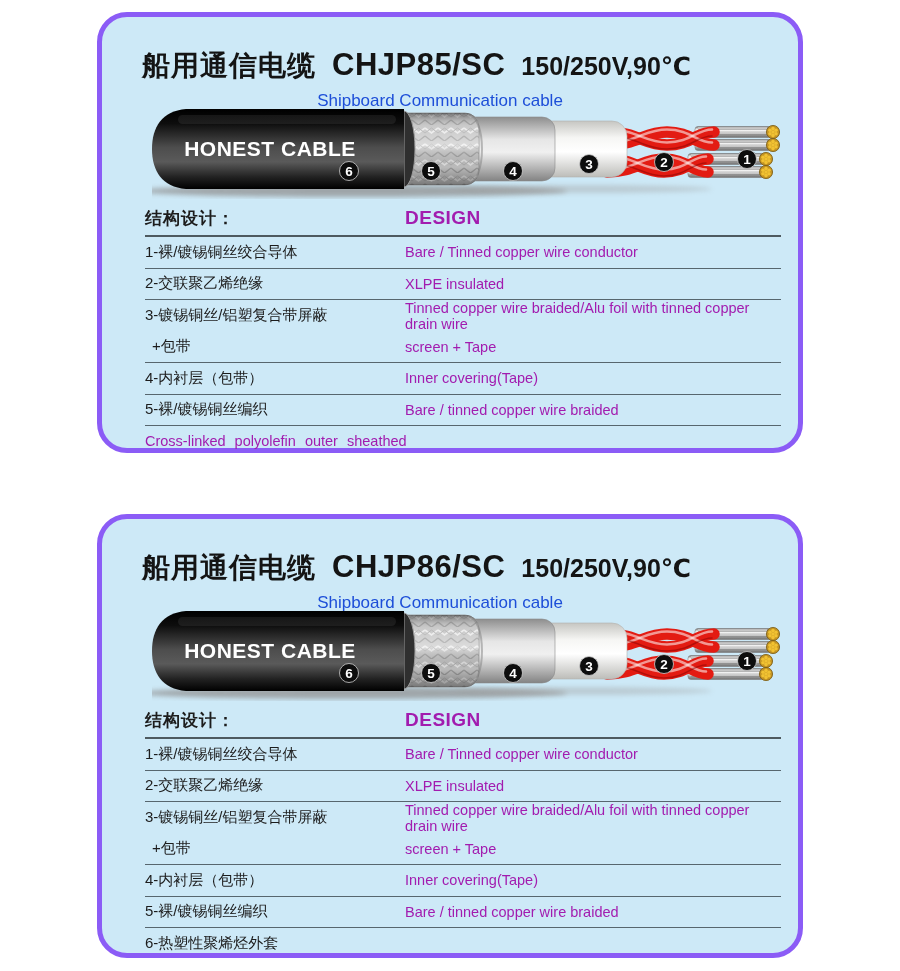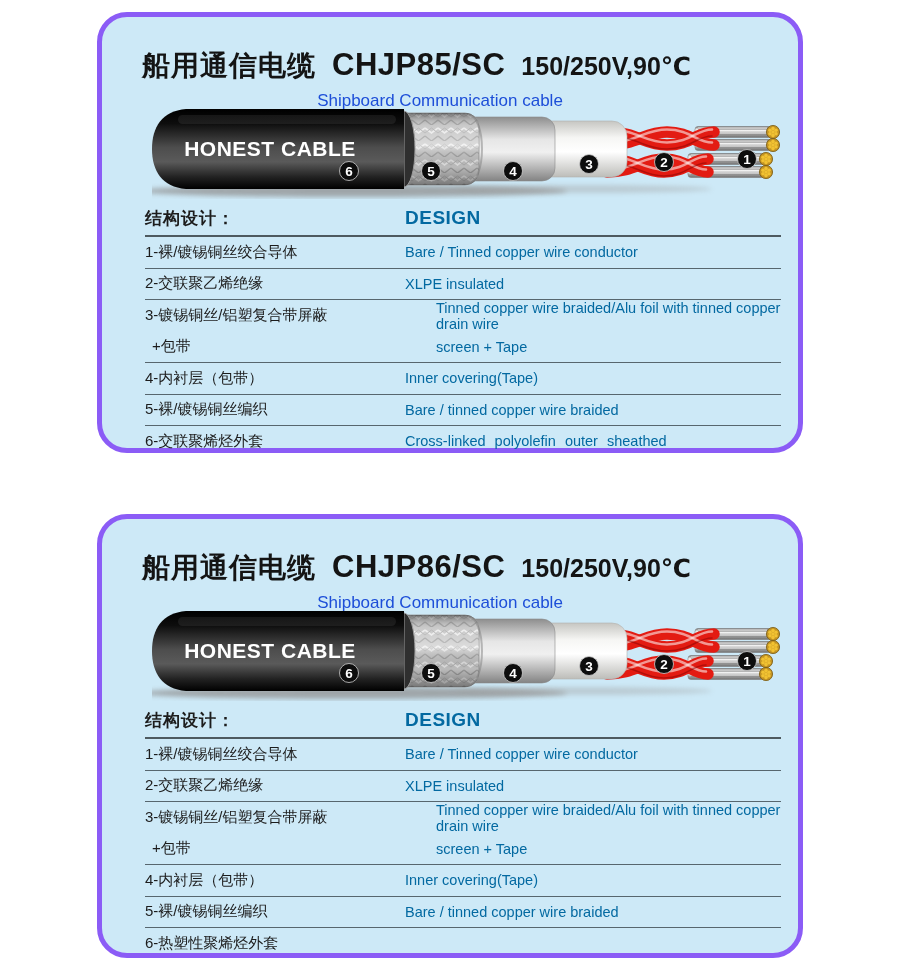--- a/index.html
+++ b/index.html
@@ -37,24 +37,24 @@
     display:flex;align-items:center;height:34px;
     border-bottom:2px solid #4e5a60;
   }
   .thead .cn{font-size:17px;font-weight:bold;letter-spacing:1px;}
   .thead .en{font-size:19px;font-weight:bold;letter-spacing:.5px;}
   .trow{
     display:flex;align-items:center;height:31.5px;
     border-bottom:1px solid #57666e;box-sizing:border-box;
   }
   .trow.tall{height:63px;flex-direction:column;align-items:stretch;justify-content:center;}
-  .trow.tall .half{display:flex;align-items:center;height:31.5px;gap:31px;}
+  .trow.tall .half{display:flex;align-items:center;height:31.5px;}
   .trow.last{border-bottom:none;height:30px;}
   .cn{width:260px;flex:none;}
-  .en{flex:1;font-size:14.5px;color:#0369a1;}
+  .en{flex:1;font-size:14.5px;color:#a21caf;}
   .indent{padding-left:7px;box-sizing:border-box;}
   .wspace{word-spacing:5px;}
 </style>
 </head>
 <body>
 
 <div class="panel" id="panel1">
   <div class="titlebar">
     <span class="t-cn">船用通信电缆</span>
     <span class="t-model">CHJP85/SC</span>
@@ -225,21 +225,20 @@
     </div>
     <div class="trow">
       <div class="cn">4-内衬层（包带）</div>
       <div class="en">Inner covering(Tape)</div>
     </div>
     <div class="trow">
       <div class="cn">5-裸/镀锡铜丝编织</div>
       <div class="en">Bare / tinned copper wire braided</div>
     </div>
     <div class="trow last">
-      <div class="cn">6-交联聚烯烃外套</div>
       <div class="en wspace">Cross-linked polyolefin outer sheathed</div>
     </div>
   </div>
 </div>
 
 <div class="panel" id="panel2">
   <div class="titlebar">
     <span class="t-cn">船用通信电缆</span>
     <span class="t-model">CHJP86/SC</span>
     <span class="t-rating">150/250V,90℃</span>

